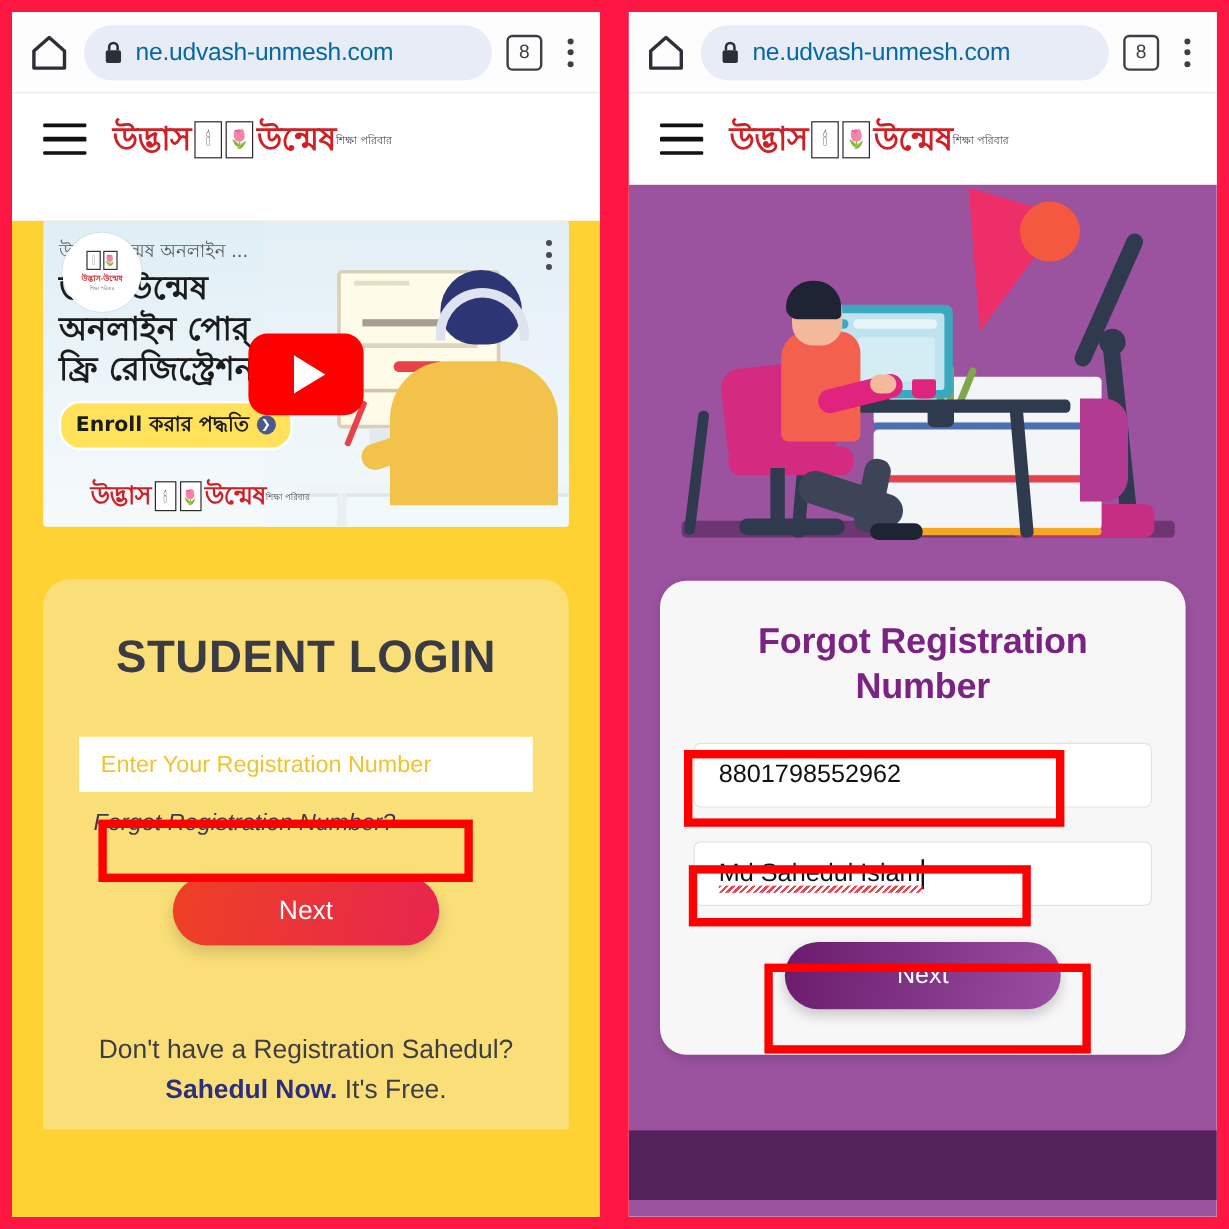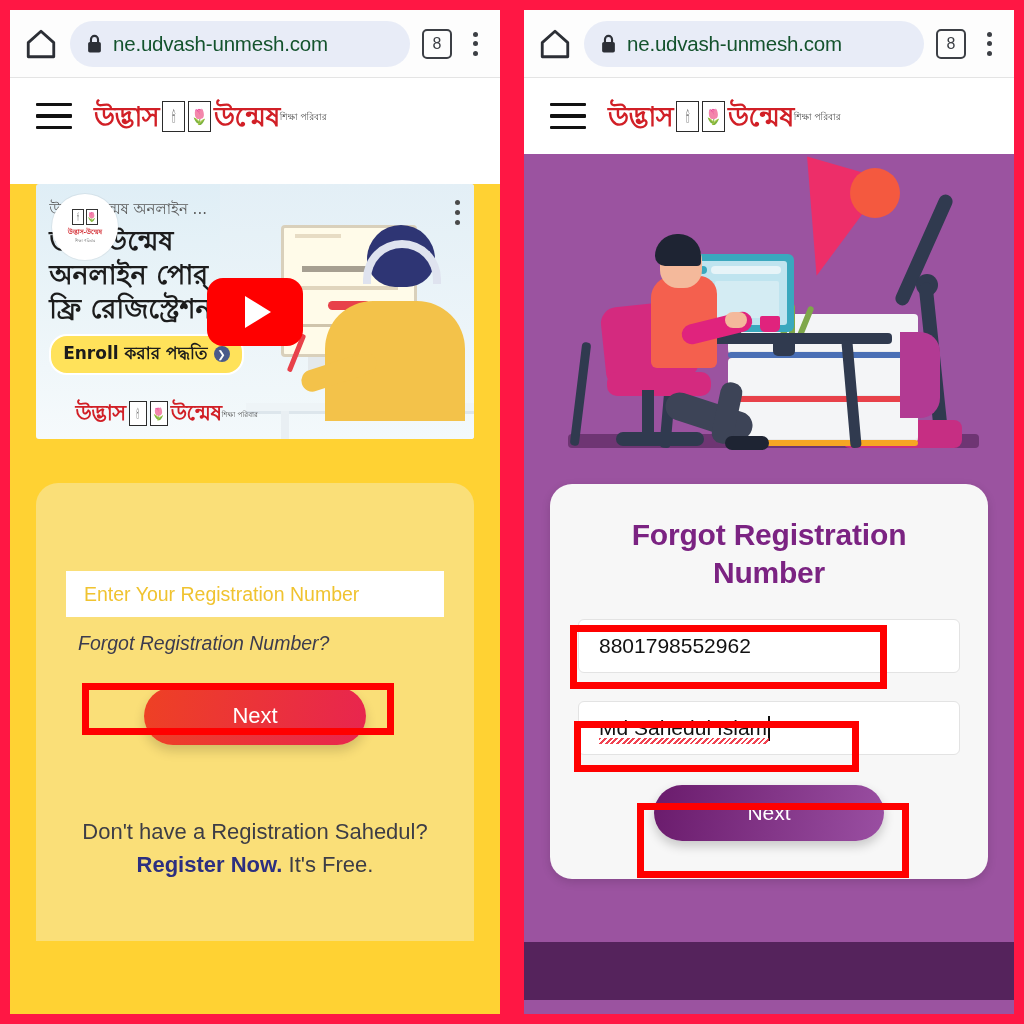--- a/index.html
+++ b/index.html
@@ -45,21 +45,21 @@
     border-radius: 23px;
     display: flex;
     align-items: center;
     padding: 0 16px;
     gap: 10px;
     min-width: 0;
   }
   .lock-ico { width: 17px; height: 20px; flex: 0 0 17px; }
   .url-text {
     font-size: 20.5px;
-    color: #14532d;
+    color: #0369a1;
     letter-spacing: -0.2px;
     white-space: nowrap;
     overflow: hidden;
   }
   .tabcount {
     flex: 0 0 auto;
     width: 30px; height: 30px;
     border: 2.4px solid #3c3f45;
     border-radius: 5px;
     display: flex; align-items: center; justify-content: center;
@@ -515,29 +515,30 @@
             <i></i>
             <i></i>
           </div>
 
         <div class="play-btn">
           <div class="play-tri"></div>
         </div>
       </div>
 
       <div class="login-card">
+        <div class="login-title">STUDENT LOGIN</div>
         <div class="reg-input">
           <span>Enter Your Registration Number</span>
         </div>
         <div class="forgot-link">Forgot Registration Number?</div>
         <button class="next-red">Next</button>
         <div class="no-reg">
           <div>Don't have a Registration Sahedul?</div>
           <div>
-            <span class="reg-now">Register Now.</span><span> It's Free.</span>
+            <span class="reg-now">Sahedul Now.</span><span> It's Free.</span>
           </div>
         </div>
       </div>
     </div>
   </div>
 
   <div class="panel panel-right">
 
     <div class="chrome">
       <svg class="home-ico" viewBox="0 0 24 24" fill="none" stroke="#2c2f36" stroke-width="2" stroke-linejoin="round">

